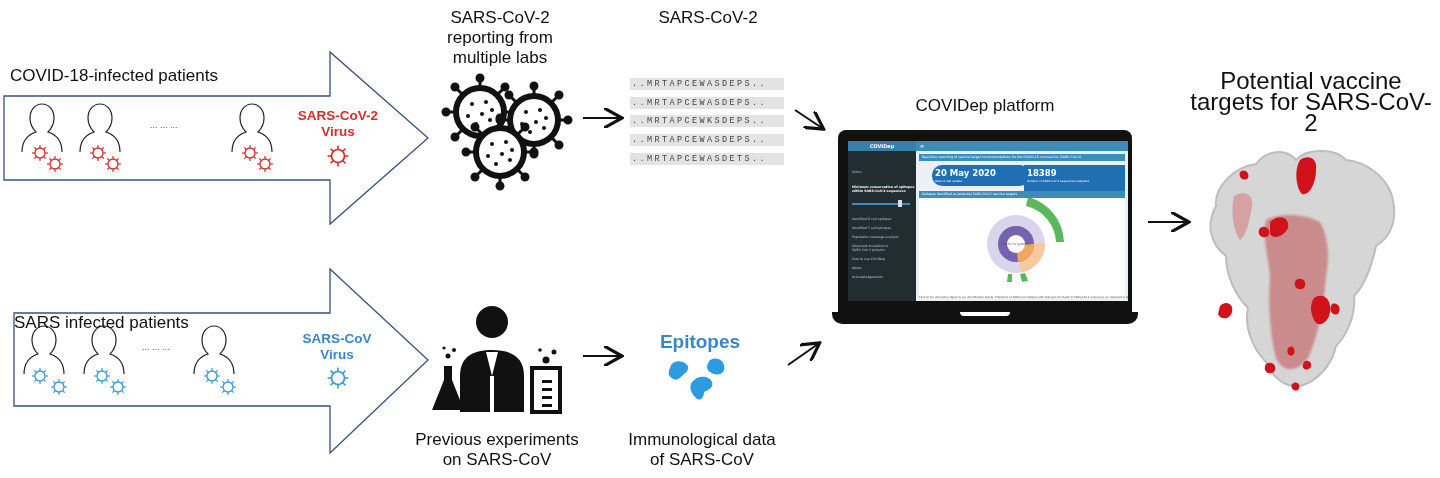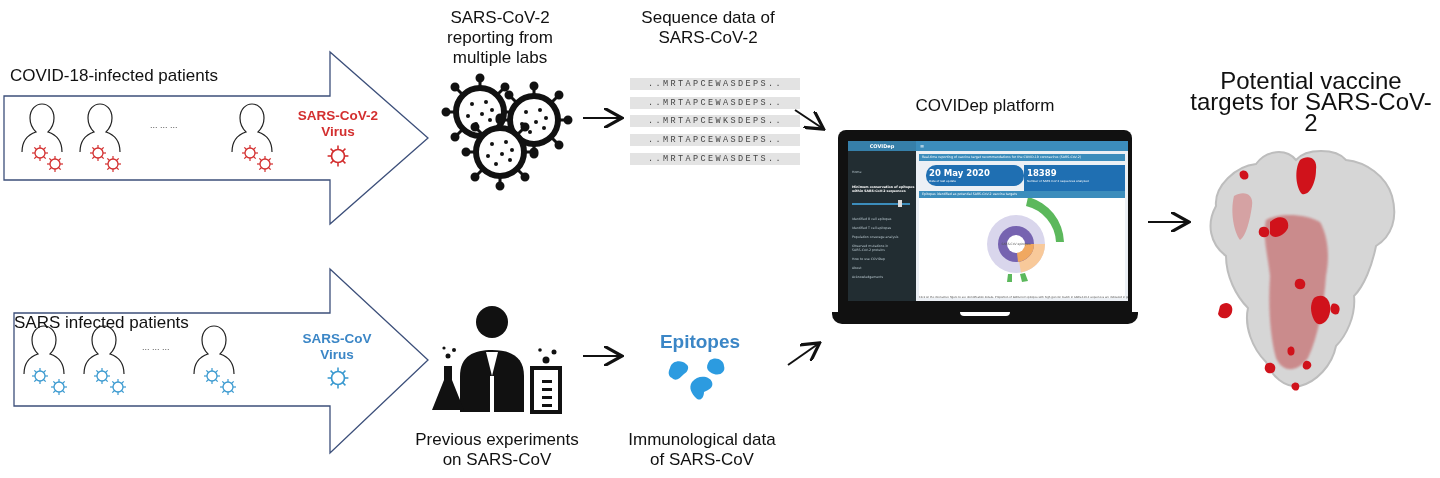--- a/index.html
+++ b/index.html
@@ -1,21 +1,21 @@
 <!DOCTYPE html>
 <html><head>
 <meta charset="utf-8">
 <style>
   html,body{margin:0;padding:0;background:#fff;}
   body{width:1440px;height:478px;position:relative;overflow:hidden;font-family:"Liberation Sans",sans-serif;color:#111;}
   .abs{position:absolute;}
   .label{font-size:17px;line-height:20px;text-align:center;color:#111;}
   .rowlabel{font-size:17px;line-height:20px;color:#111;}
   .virus-lbl{font-weight:bold;font-size:13.5px;line-height:16px;text-align:center;}
-  .seq{position:absolute;left:630px;width:152px;height:12px;background:#e3e3e3;font-family:"Liberation Mono",monospace;font-size:8.5px;line-height:12px;color:#444;letter-spacing:2.4px;padding-left:18px;white-space:nowrap;overflow:hidden;}
+  .seq{position:absolute;left:630px;width:152px;height:12px;background:#e3e3e3;font-family:"Liberation Mono",monospace;font-size:8.5px;line-height:12px;color:#444;letter-spacing:2.4px;padding-left:2px;white-space:nowrap;overflow:hidden;}
   
   .screen{position:absolute;left:848px;top:141px;width:280px;height:160px;background:#fff;overflow:hidden;font-family:"DejaVu Sans",sans-serif;}
   .sc-top{position:absolute;left:0;top:0;width:280px;height:10px;background:#3c8dbc;}
   .sc-brand{position:absolute;left:0;top:0;width:68px;height:10px;background:#367fa9;color:#fff;font-size:5px;line-height:10px;text-align:center;font-weight:bold;}
   .sc-burger{position:absolute;left:72px;top:0;color:#fff;font-size:5px;line-height:10px;}
   .sc-side{position:absolute;left:0;top:10px;width:68px;height:150px;background:#222d32;}
   .sc-side .it{position:absolute;left:4px;color:#b8c7ce;font-size:3.2px;line-height:4px;white-space:nowrap;}
   .sc-main{position:absolute;left:68px;top:10px;width:212px;height:150px;background:#ecf0f5;}
   .sc-bar{position:absolute;background:#3c8dbc;color:#fff;font-size:3.2px;line-height:7px;padding-left:3px;white-space:nowrap;overflow:hidden;}
   .sc-box{position:absolute;background:#1f6fb2;color:#fff;}
@@ -172,21 +172,20 @@
     </marker>
   </defs>
   <line x1="583" y1="118" x2="620" y2="118" stroke="#111" stroke-width="2" marker-end="url(#ah)"></line>
   <line x1="795" y1="110" x2="822" y2="128" stroke="#111" stroke-width="2" marker-end="url(#ah)"></line>
   <line x1="583" y1="356" x2="620" y2="356" stroke="#111" stroke-width="2" marker-end="url(#ah)"></line>
   <line x1="788" y1="365" x2="818" y2="344" stroke="#111" stroke-width="2" marker-end="url(#ah)"></line>
   <line x1="1148" y1="222" x2="1187" y2="222" stroke="#111" stroke-width="2" marker-end="url(#ah)"></line>
 </svg>
 
 <div class="abs label" style="left:628px;top:8px;width:160px;">
-  <div>Sequence data of</div>
   <div>SARS-CoV-2</div>
 </div>
 <div class="seq" style="top:78px;">..MRTAPCEWASDEPS..</div>
 <div class="seq" style="top:97px;">..MRTAPCEWASDEPS..</div>
 <div class="seq" style="top:115px;">..MRTAPCEWKSDEPS..</div>
 <div class="seq" style="top:134px;">..MRTAPCEWASDEPS..</div>
 <div class="seq" style="top:153px;">..MRTAPCEWASDETS..</div>
 
 <svg class="abs" style="left:430px;top:306px;" width="140" height="110">
   <circle cx="62" cy="16" r="16" fill="#111"></circle>
@@ -248,21 +247,21 @@
     <div class="it" style="top:84px;">Population coverage analysis</div>
     <div class="it" style="top:93px;">Observed mutations in</div>
     <div class="it" style="top:97px;">SARS-CoV-2 proteins</div>
     <div class="it" style="top:106px;">How to use COVIDep</div>
     <div class="it" style="top:115px;">About</div>
     <div class="it" style="top:124px;">Acknowledgements</div>
   </div>
 
   <div class="sc-main">
     <div class="sc-bar" style="left:3px;top:3px;width:203px;height:7px;">Real-time reporting of vaccine target recommendations for the COVID-19 coronavirus (SARS-CoV-2)</div>
-    <div class="sc-box" style="left:10px;top:14px;width:98px;height:21px;border-radius:10px;">
+    <div class="sc-box" style="left:16px;top:14px;width:98px;height:21px;border-radius:10px;">
       <div class="big">20 May 2020</div>
       <div class="small">Date of last update</div>
     </div>
     <div class="sc-box" style="left:108px;top:14px;width:101px;height:33px;">
       <div class="big">18389</div>
       <div class="small">Number of SARS-CoV-2 sequences analyzed</div>
     </div>
     <div class="sc-bar" style="left:3px;top:40px;width:203px;height:7px;">Epitopes identified as potential SARS-CoV-2 vaccine targets</div>
     <div class="sc-panel" style="top:47px;height:100px;">
       <svg width="206" height="90">

